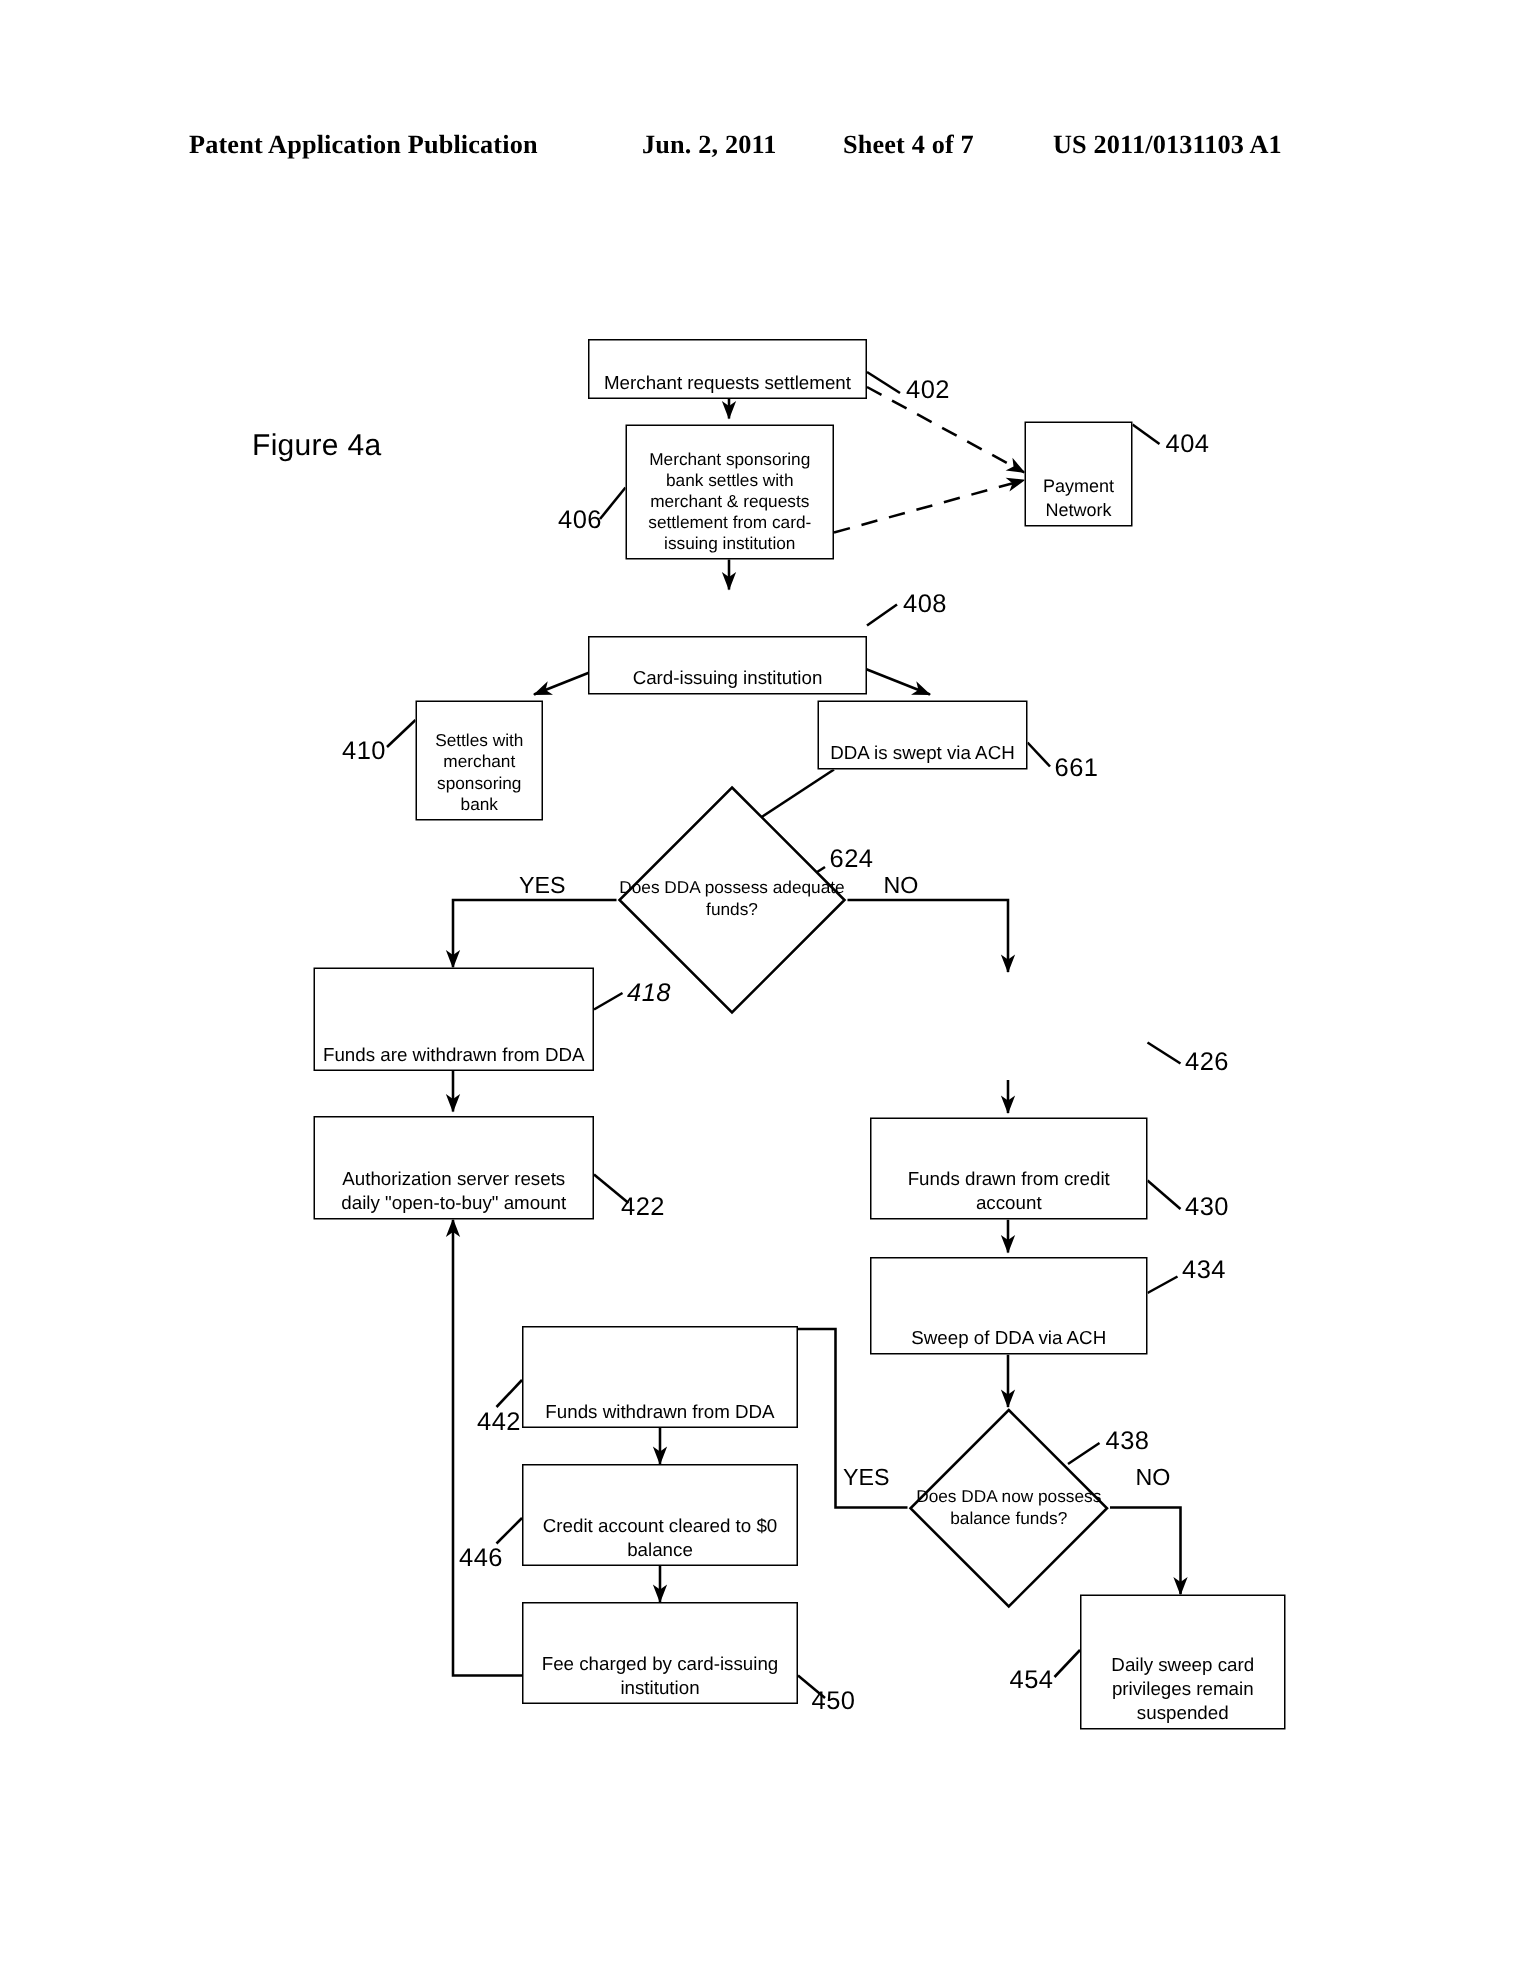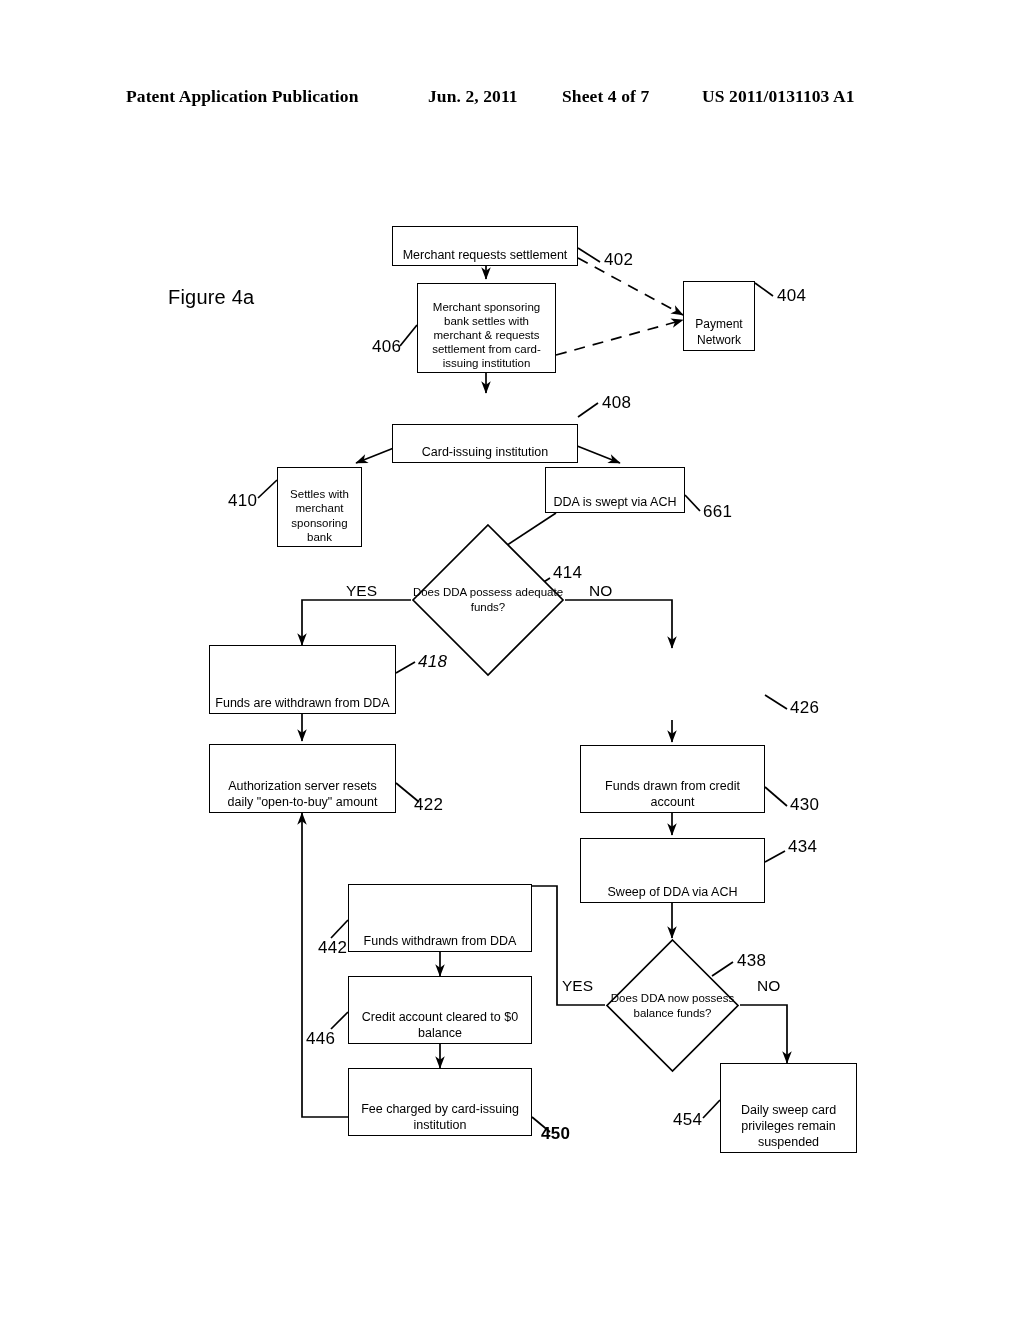--- a/index.html
+++ b/index.html
@@ -275,25 +275,25 @@
   <div class="branch-label" style="left:589px; top:582px;">NO</div>
   <div class="branch-label" style="left:562px; top:977px;">YES</div>
   <div class="branch-label" style="left:757px; top:977px;">NO</div>
 
   <div class="refnum" style="left:604px; top:250px;">402</div>
   <div class="refnum" style="left:777px; top:286px;">404</div>
   <div class="refnum" style="left:372px; top:337px;">406</div>
   <div class="refnum" style="left:602px; top:393px;">408</div>
   <div class="refnum" style="left:228px; top:491px;">410</div>
   <div class="refnum" style="left:703px; top:502px;">661</div>
-  <div class="refnum" style="left:553px; top:563px;">414</div>
+  <div class="refnum" style="left:553px; top:563px;">624</div>
   <div class="refnum" style="left:418px; top:652px;font-style:italic;">418</div>
   <div class="refnum" style="left:414px; top:795px;">422</div>
   <div class="refnum" style="left:790px; top:698px;">426</div>
   <div class="refnum" style="left:790px; top:795px;">430</div>
   <div class="refnum" style="left:788px; top:837px;">434</div>
   <div class="refnum" style="left:737px; top:951px;">438</div>
   <div class="refnum" style="left:318px; top:938px;">442</div>
   <div class="refnum" style="left:306px; top:1029px;">446</div>
-  <div class="refnum" style="left:541px; top:1124px;font-weight:bold;">450</div>
+  <div class="refnum" style="left:541px; top:1124px;">450</div>
   <div class="refnum" style="left:673px; top:1110px;">454</div>
 
 </div>
 
 </body></html>

